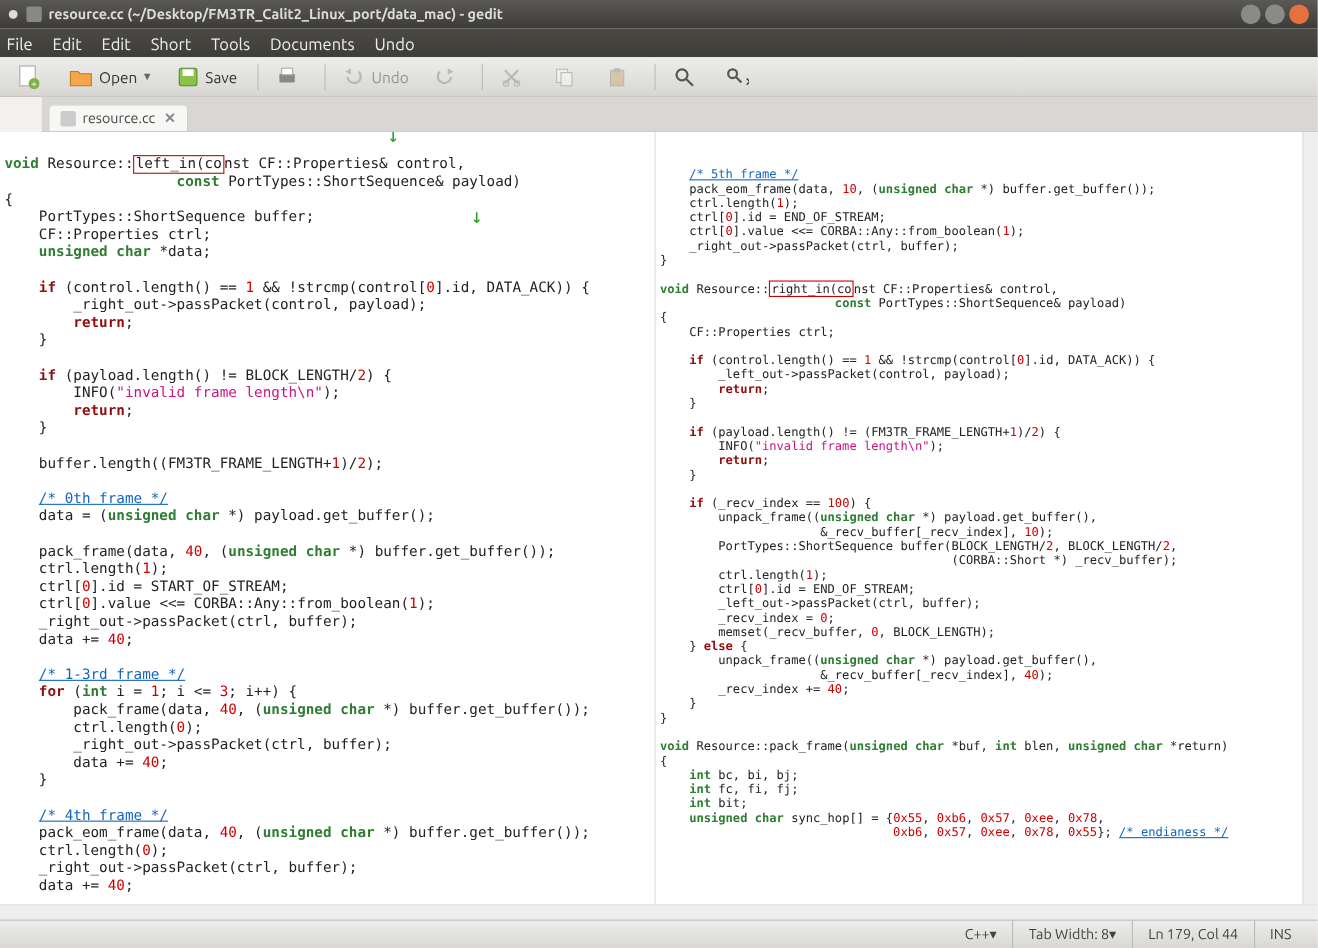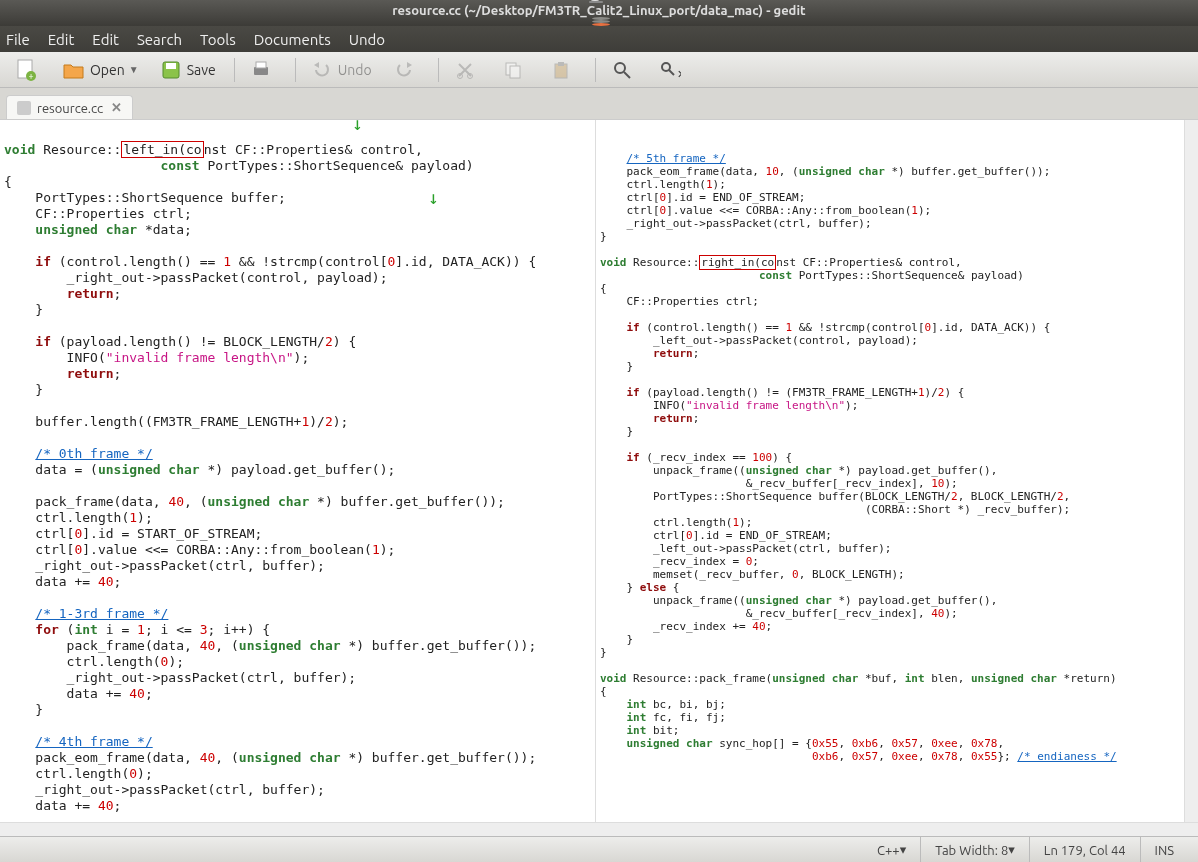--- a/index.html
+++ b/index.html
@@ -1,32 +1,32 @@
 <!DOCTYPE html>
 <html><head>
 <meta charset="utf-8">
 <style>
 * { margin: 0; padding: 0; box-sizing: border-box; }
 body { font-family: Ubuntu, "Segoe UI", sans-serif; background: #f2f1f0; width: 1198px; height: 862px; overflow: hidden; display: flex; flex-direction: column; }
-.titlebar { background: linear-gradient(to bottom, #5a5955, #3c3b37); color: #ddd; height: 26px; display: flex; align-items: center; padding: 0 8px; font-size: 13px; flex-direction: column; }
+.titlebar { background: linear-gradient(to bottom, #5a5955, #3c3b37); color: #ddd; height: 26px; display: flex; align-items: center; padding: 0 8px; font-size: 13px; }
 .titlebar .dot { width: 8px; height: 8px; background: #ddd; border-radius: 50%; margin-right: 8px; }
 .titlebar .icon { width: 14px; height: 14px; margin-right: 6px; background: #888; border-radius: 2px; display:inline-block; }
 .titlebar .title { flex: 1; font-weight: bold; }
 .titlebar .winbtn { width: 18px; height: 18px; border-radius: 50%; margin-left: 4px; }
 .winbtn.min { background: #8a8a86; }
 .winbtn.max { background: #8a8a86; }
 .winbtn.close { background: #e77041; }
 .menubar { background: linear-gradient(to bottom, #4a4944, #3e3d39); color: #eee; height: 26px; display: flex; align-items: center; padding: 0 6px; font-size: 15px; text-align: center; }
 .menubar span { margin-right: 18px; cursor: pointer; }
 .toolbar { background: linear-gradient(to bottom, #ededeb, #d8d7d3); height: 36px; border-bottom: 1px solid #bbb; display: flex; align-items: center; padding: 0 6px; }
 .toolbar .tbtn { display: flex; align-items: center; padding: 2px 8px; margin-right: 4px; font-size: 14px; color: #333; border-radius: 3px; cursor: pointer; }
 .toolbar .tico { width: 24px; height: 24px; margin-right: 4px; display: inline-flex; align-items: center; justify-content: center; }
 .toolbar .sep { width: 1px; height: 24px; background: #bbb; margin: 0 6px; }
 .toolbar .dropdown { font-size: 10px; margin-left: 4px; color: #666; }
-.tabbar { background: #d8d7d3; height: 32px; display: flex; align-items: flex-end; padding-left: 6px; border-bottom: 1px solid #ccc;}
+.tabbar { background: #d8d7d3; height: 32px; display: flex; align-items: flex-end; padding-left: 6px; border-bottom: 1px solid #ccc; margin-left: 38px;}
 .tab { background: #f7f7f5; border: 1px solid #ccc; border-bottom: none; border-radius: 4px 4px 0 0; padding: 4px 10px; font-size: 13px; color: #444; display: flex; align-items: center; }
 .tab .tabicon { width: 14px; height: 14px; background: #ccc; margin-right: 6px; border-radius: 2px; }
 .tab .closex { margin-left: 8px; color: #888; font-weight: bold; cursor: pointer; }
 .editor { flex: 1; background: #fff; display: flex; overflow: hidden; position: relative; font-family: "DejaVu Sans Mono", Menlo, monospace; font-size: 13px; line-height: 16px; color: #222; }
 .col { padding: 6px 0 6px 4px; white-space: pre; overflow: hidden; }
 .col.left { width: 596px; border-right: 1px solid #ddd; }
 .col.right { flex: 1; font-size: 11px; line-height: 13px; }
 .kw { color: #8f0d0d; font-weight: bold; }
 .ty { color: #2e7d32; font-weight: bold; }
 .num { color: #c00; text-align: right; }
@@ -51,21 +51,21 @@
   <span class="title">resource.cc (~/Desktop/FM3TR_Calit2_Linux_port/data_mac) - gedit</span>
   <span class="winbtn min"></span>
   <span class="winbtn max"></span>
   <span class="winbtn close"></span>
 </div>
 
 <div class="menubar">
   <span>File</span>
   <span>Edit</span>
   <span>Edit</span>
-  <span>Search</span>
+  <span>Short</span>
   <span>Tools</span>
   <span>Documents</span>
   <span>Undo</span>
 </div>
 
 <div class="toolbar">
   <div class="tbtn">
     <span class="tico">
       <svg width="20" height="22">
           <rect x="2" y="1" width="14" height="18" fill="#fff" stroke="#aaa"></rect>

